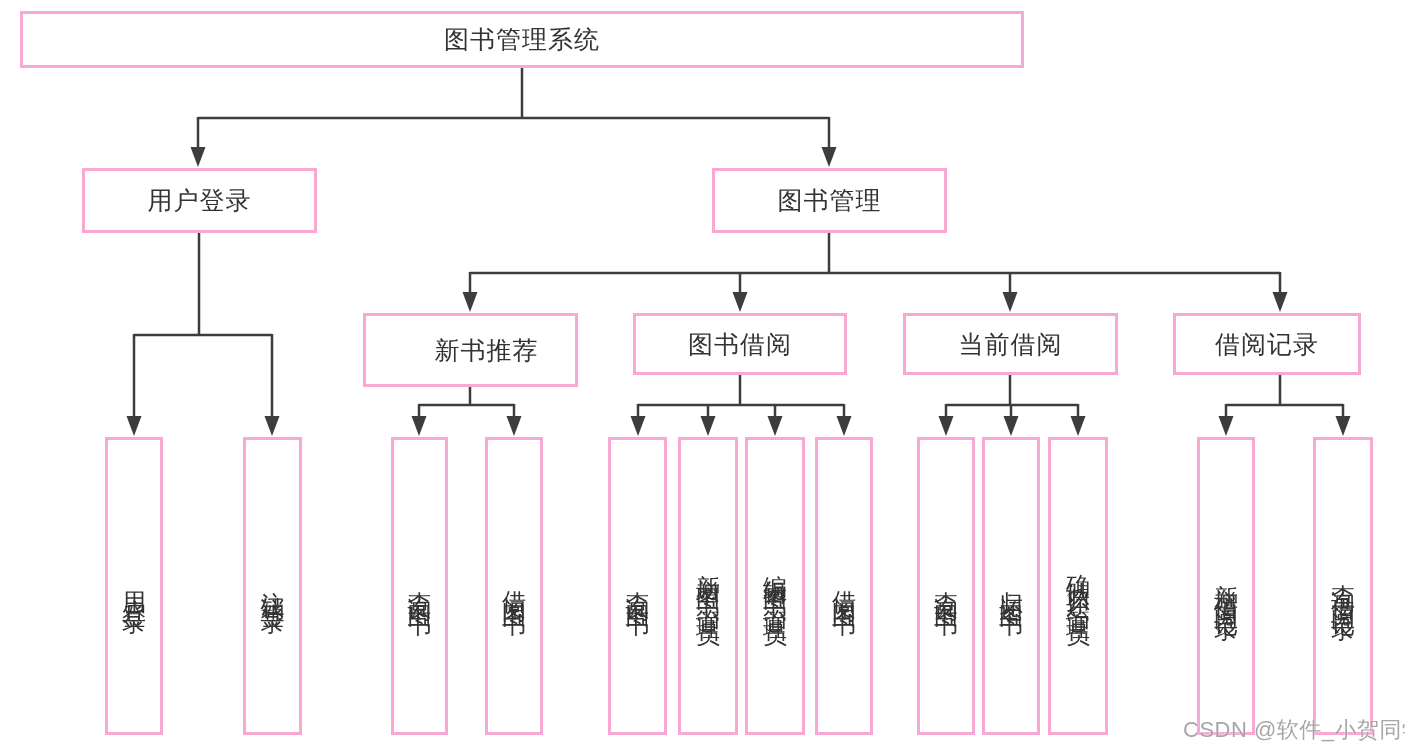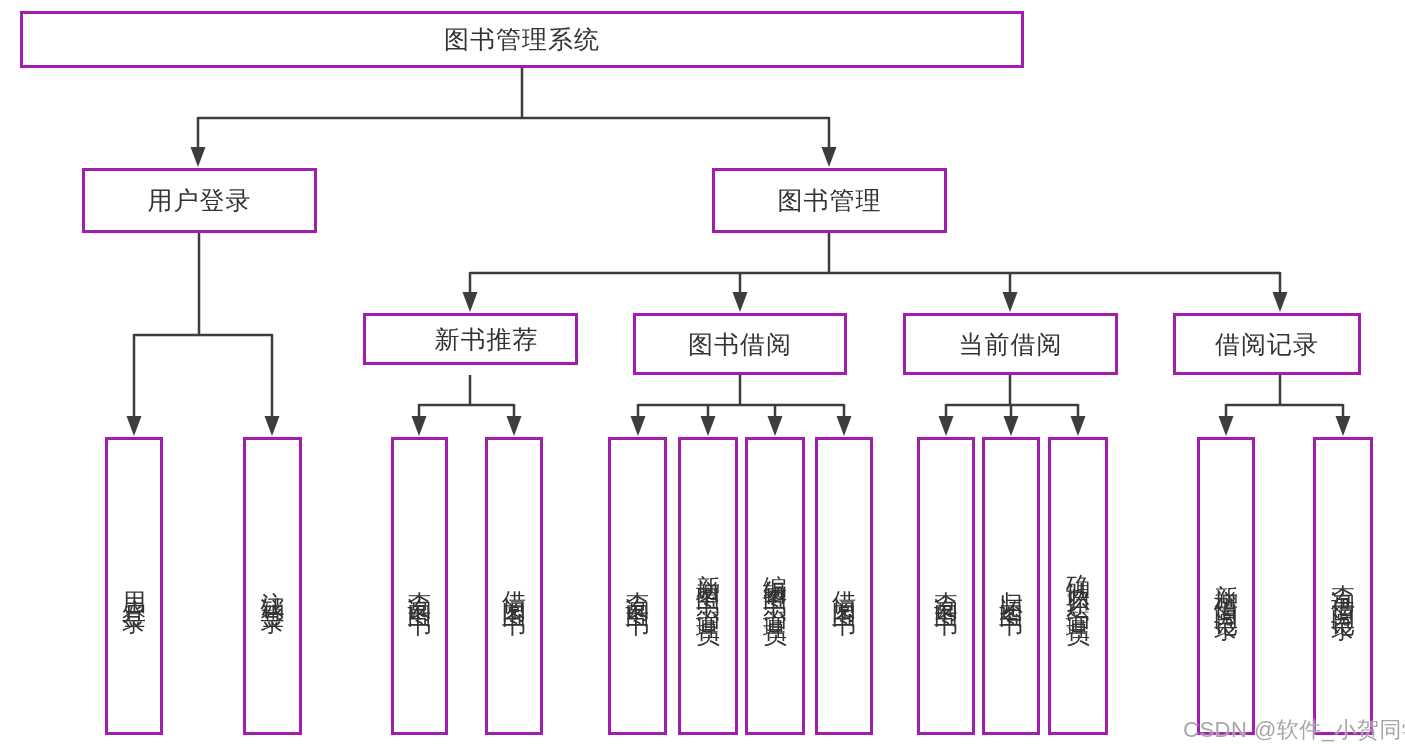--- a/index.html
+++ b/index.html
@@ -5,32 +5,32 @@
   html,body { margin:0; padding:0; background:#ffffff; }
   .canvas {
     position:relative; width:1405px; height:747px;
     background:#ffffff; overflow:hidden;
     font-family:"Liberation Sans", sans-serif;
     color:#333333;
   }
   svg.connectors { position:absolute; left:0; top:0; width:1405px; height:747px; }
   .node {
     position:absolute; box-sizing:border-box;
-    background:#ffffff; border:3px solid #a21caf;
+    background:#ffffff; border:3px solid #f9a8d4;
     display:flex; align-items:center; justify-content:center;
   }
   .hlabel { font-size:25px; letter-spacing:1px; white-space:nowrap; }
   .vlabel {
     writing-mode:vertical-rl; text-orientation:mixed;
     font-size:24px; letter-spacing:7px; white-space:nowrap;
   }
   .lvl-root  { left:20px;  top:11px;  width:1004px; height:57px; }
   .n-user-login { left:82px;  top:168px; width:235px; height:65px; }
   .n-book-mgmt  { left:712px; top:168px; width:235px; height:65px;align-items:center; }
-  .n-new-book   { left:363px; top:313px; width:215px; height:52px;padding-left:32px; }
+  .n-new-book   { left:363px; top:313px; width:215px; height:74px;padding-left:32px; }
   .n-book-borrow{ left:633px; top:313px; width:214px; height:62px; }
   .n-cur-borrow { left:903px; top:313px; width:215px; height:62px; }
   .n-borrow-rec { left:1173px;top:313px; width:188px; height:62px; }
   .vbox { top:437px; height:298px; }
   .v-g1a { left:105px;  width:58px; }
   .v-g1b { left:243px;  width:59px; }
   .v-g2a { left:391px;  width:57px; }
   .v-g2b { left:485px;  width:58px; }
   .v-g3a { left:608px;  width:59px; }
   .v-g3b { left:678px;  width:60px; }

